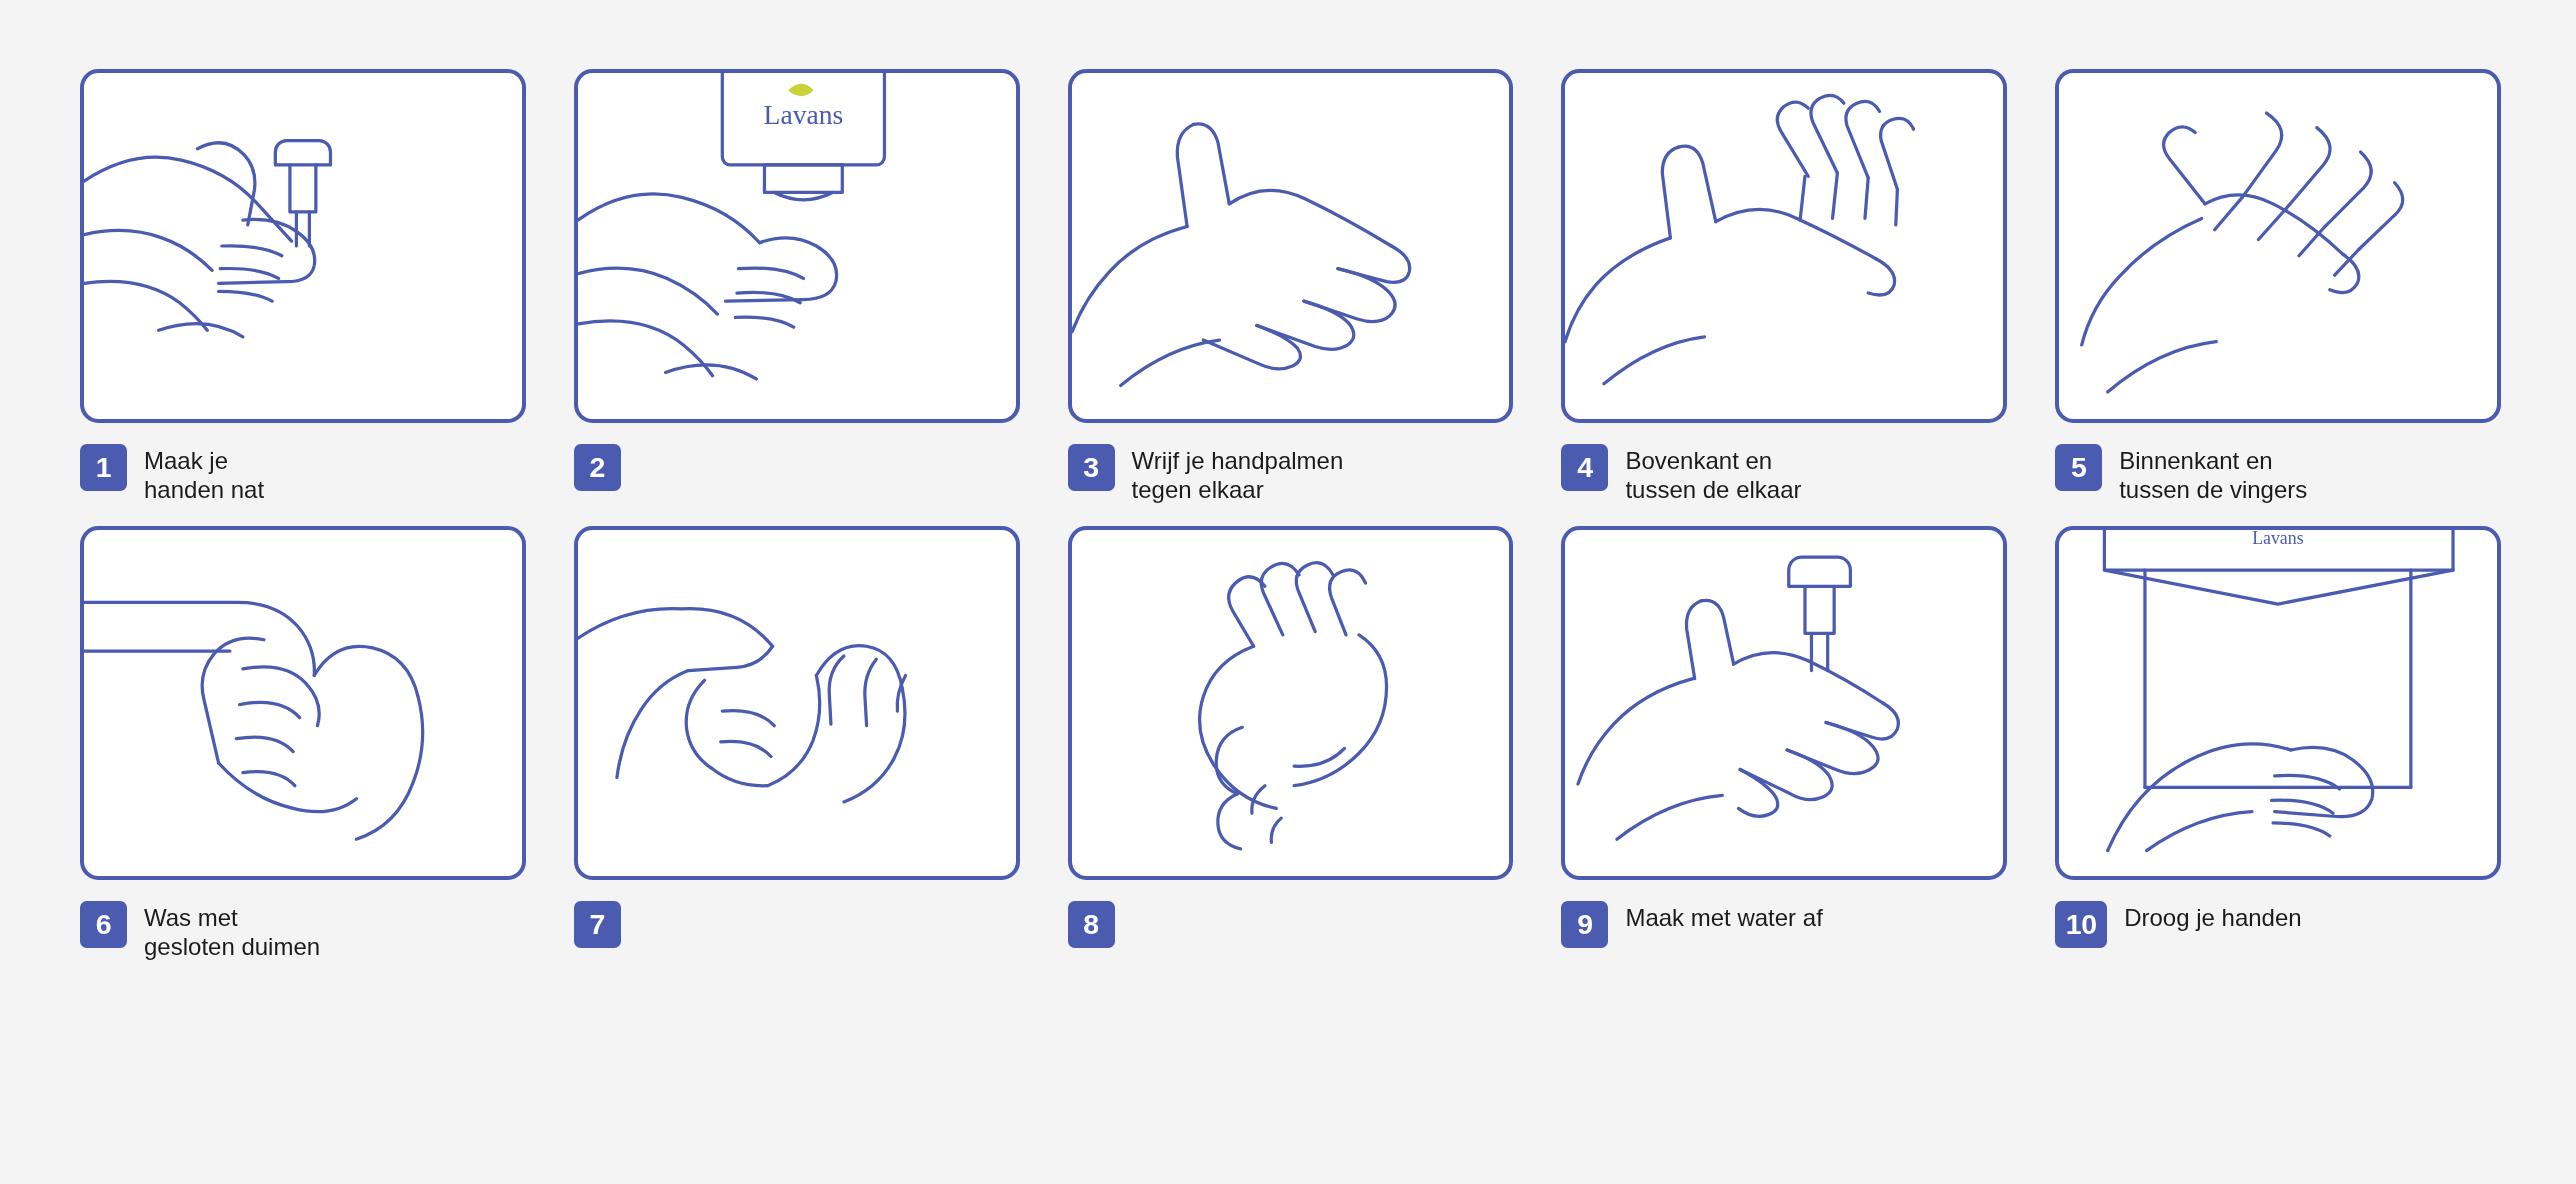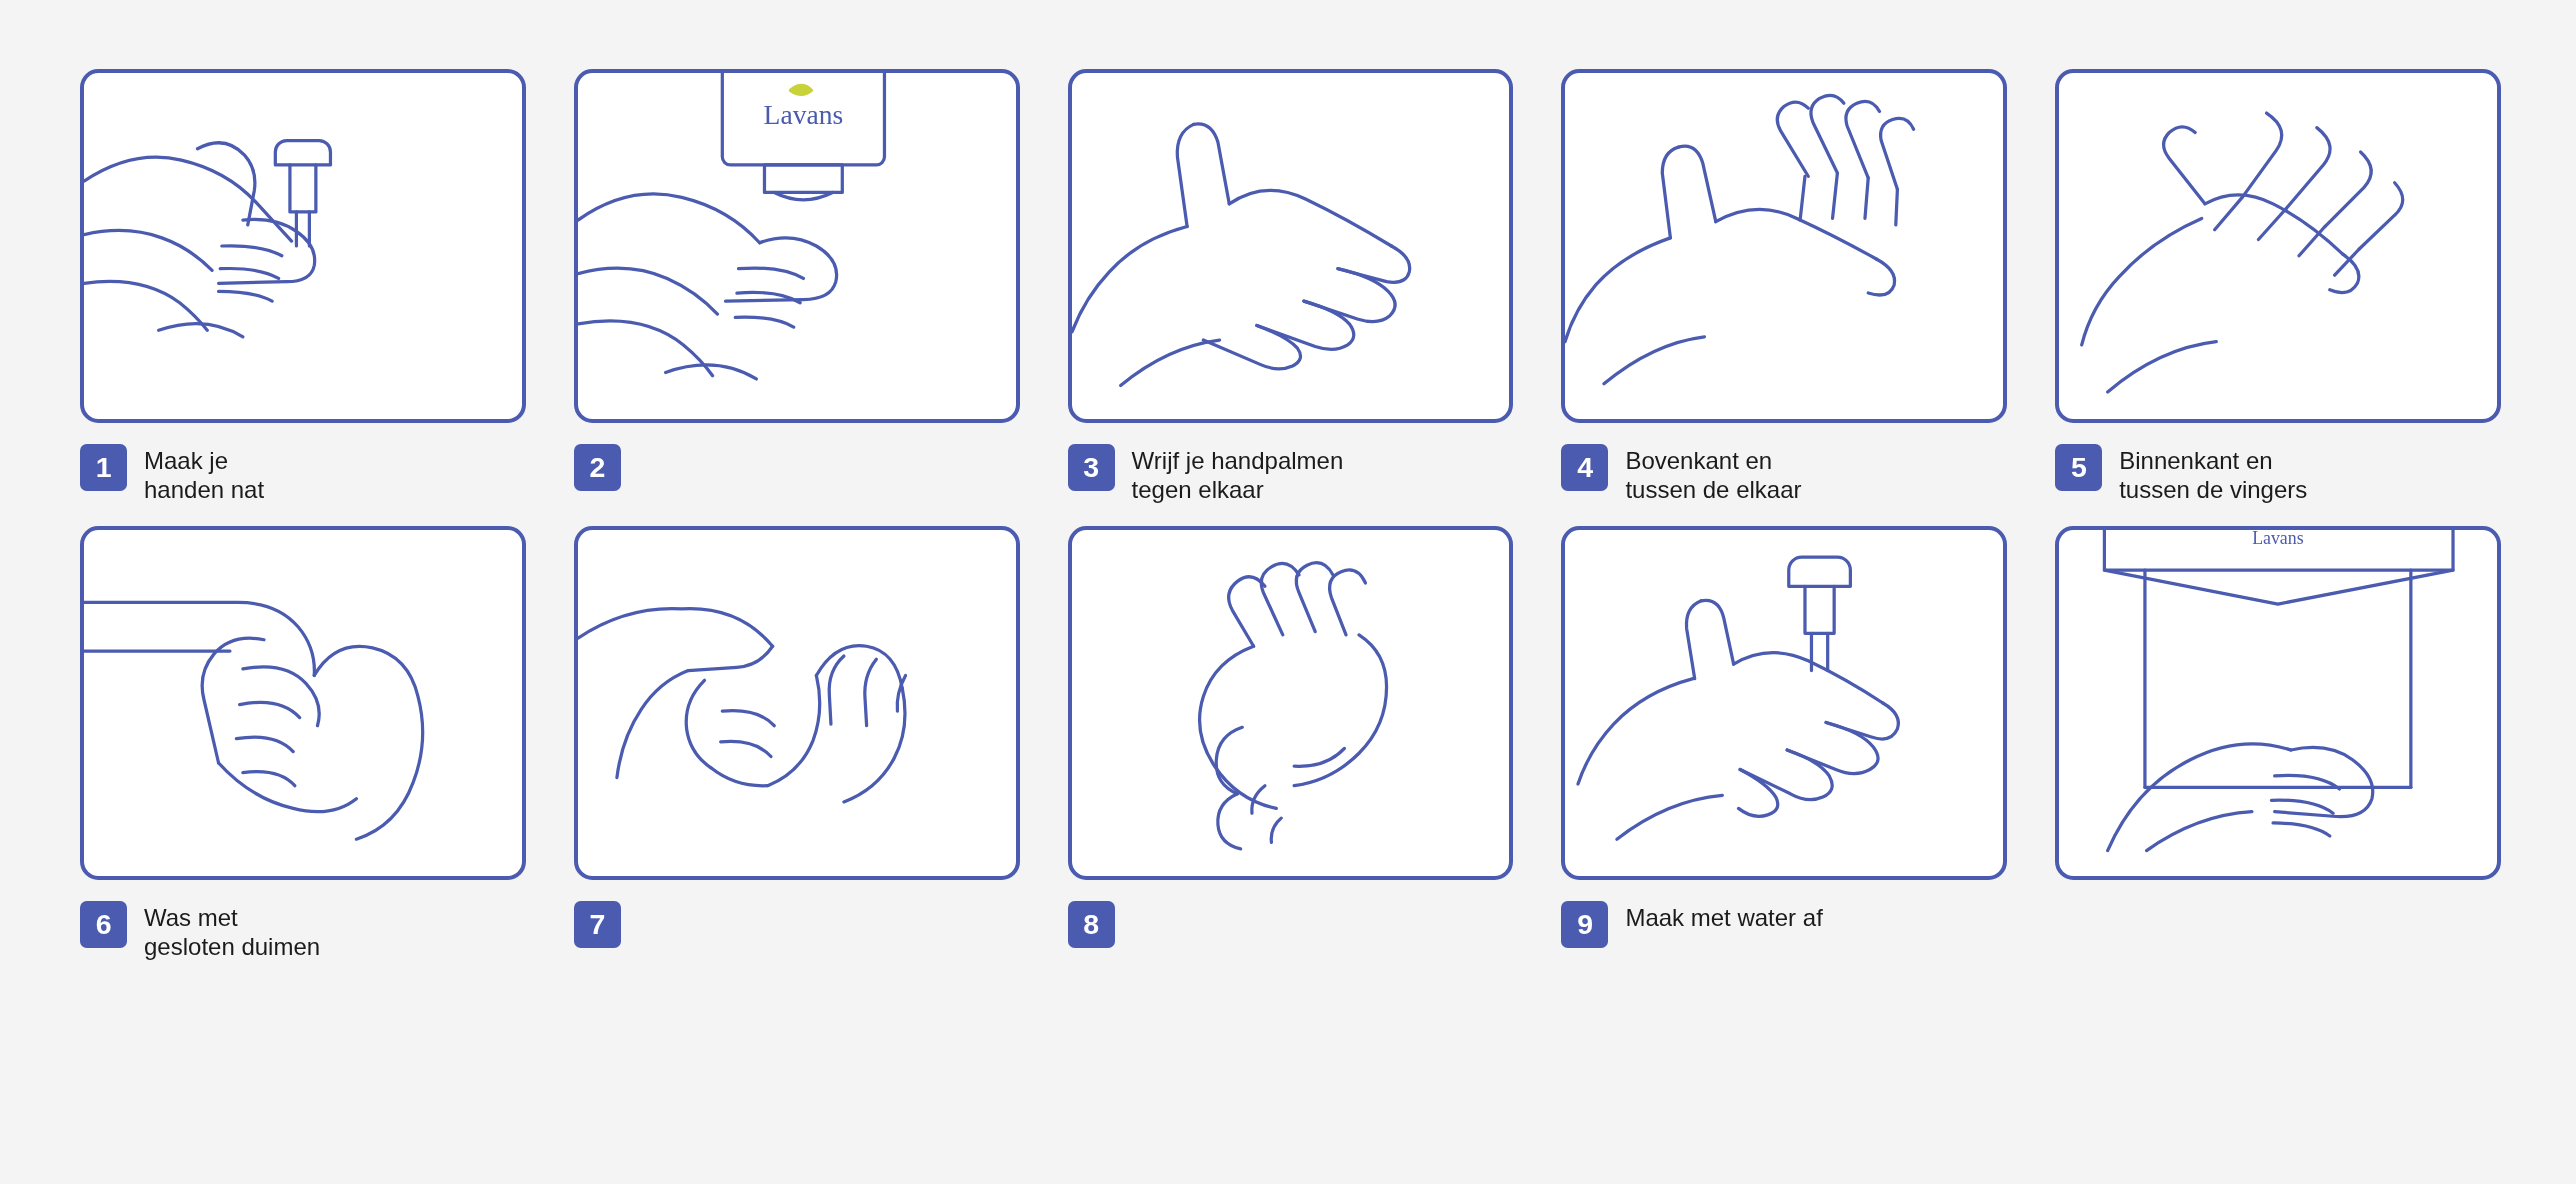--- a/index.html
+++ b/index.html
@@ -314,17 +314,21 @@
             <text x="270" y="14" font-family="Liberation Serif, serif" font-size="22" fill="#4a5bb0" stroke="none" text-anchor="middle">Lavans</text>
             <path d="M60 392 q34 -78 102 -112 q62 -32 124 -12"></path>
             <path d="M286 268 q46 -10 76 12 q30 22 24 48 q-8 24 -44 22 l-76 -6"></path>
             <path d="M266 300 q54 -4 80 16"></path>
             <path d="M262 330 q52 -2 76 16"></path>
             <path d="M264 358 q48 0 70 16"></path>
             <path d="M108 392 q62 -44 130 -48"></path>
           </g>
         </svg>
       </div>
+      <div class="caption">
+        <div class="badge wide">10</div>
+        <div class="label">Droog je handen</div>
+      </div>
     </div>
 
   </div>
 </div>
 
 
 </body></html>

